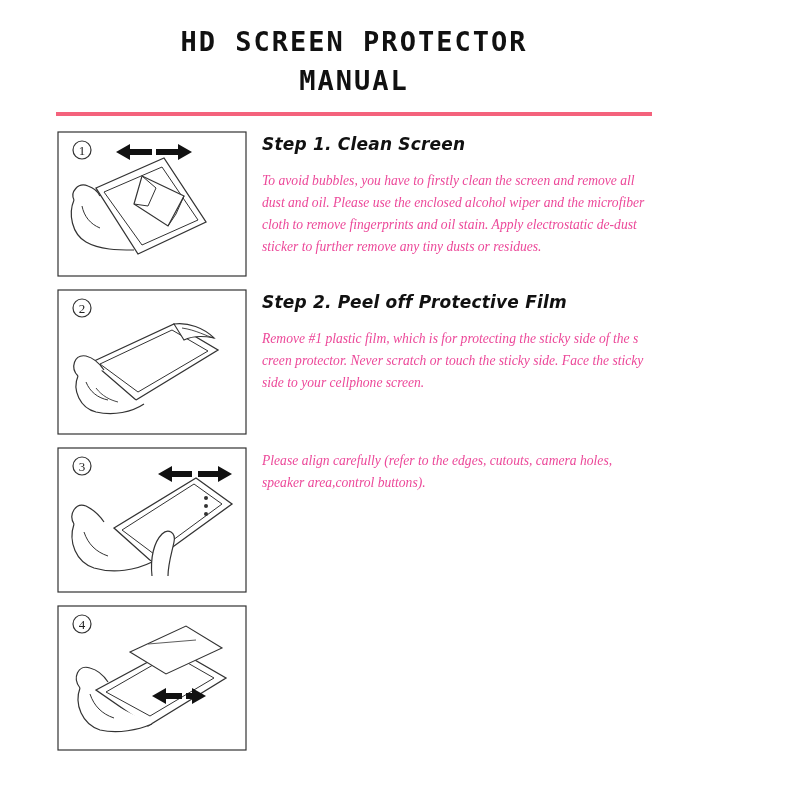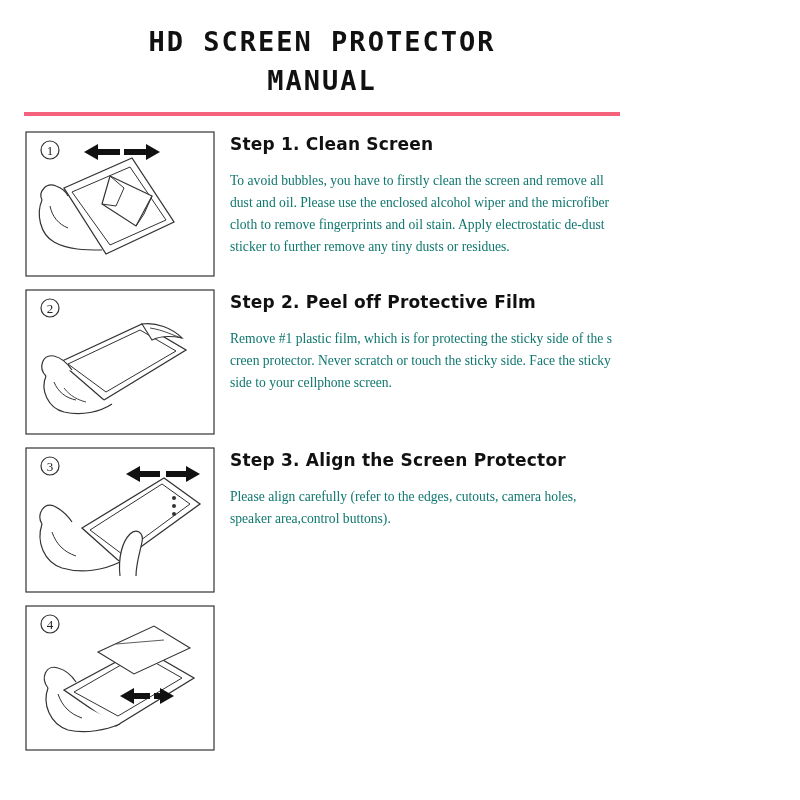--- a/index.html
+++ b/index.html
@@ -12,20 +12,21 @@
     background: #ffffff;
     font-family: "Liberation Serif", serif;
     color: #1a1a1a;
     overflow: hidden;
   }
   .page {
     position: relative;
     width: 644px;
     height: 800px;
     box-sizing: border-box;
+    margin-left: 32px;
   }
   .title-block {
     padding-top: 22px;
     text-align: center;
   }
   .title-line {
     font-family: "DejaVu Sans Mono", monospace;
     font-weight: bold;
     font-size: 27px;
     letter-spacing: 2px;
@@ -51,34 +52,35 @@
     height: 148px;
     position: relative;
   }
   .fig svg {
     display: block;
   }
   .step-text {
     flex: 1;
     padding-left: 14px;
     padding-top: 4px;
+    font-style: italic;
   }
   .step-title {
     font-family: "DejaVu Sans", sans-serif;
     font-weight: bold;
     font-size: 17px;
     color: #111111;
     margin-bottom: 16px;
     letter-spacing: 0.2px;
   }
   .step-body {
     font-family: "Liberation Serif", serif;
     font-size: 13.6px;
     line-height: 1.62;
-    color: #0f766e;
+    color: #ec4899;
     max-width: 420px;
   }
   .num-circle-text {
     font-family: "Liberation Serif", serif;
     font-size: 13px;
   }
 </style>
 </head>
 <body>
 
@@ -166,21 +168,20 @@
 
           <path d="M96 130 C94 112 98 96 106 88 C112 82 120 86 118 96 C116 106 112 118 112 130" fill="#fff" stroke="#333" stroke-width="1.2"></path>
 
           <g fill="#111" stroke="none">
             <path d="M102 28 L116 20 L116 25 L136 25 L136 31 L116 31 L116 36 Z"></path>
             <path d="M176 28 L162 20 L162 25 L142 25 L142 31 L162 31 L162 36 Z"></path>
           </g>
         </svg>
       </div>
       <div class="step-text">
-        <div class="step-title">Step 3. Align the Screen Protector</div>
         <div class="step-body">Please align carefully (refer to the edges, cutouts, camera holes, speaker area,control buttons).</div>
       </div>
     </div>
 
     <div class="step-row">
       <div class="fig">
         <svg width="192" height="148" viewBox="0 0 192 148" fill="none" stroke="#222" stroke-width="1.4">
           <rect x="2" y="2" width="188" height="144" fill="#fff" stroke="#333" stroke-width="1.2"></rect>
           <circle cx="26" cy="20" r="9" fill="#fff" stroke="#333" stroke-width="1.2"></circle>
           <text x="26" y="25" class="num-circle-text" text-anchor="middle" fill="#222" stroke="none">4</text>

